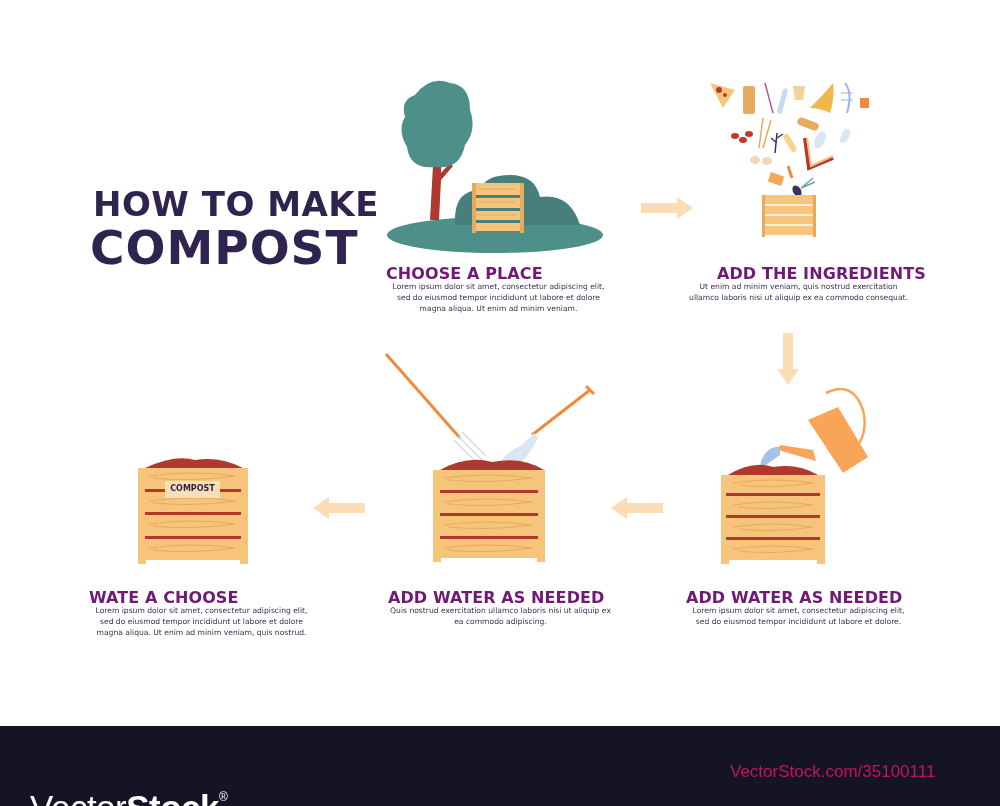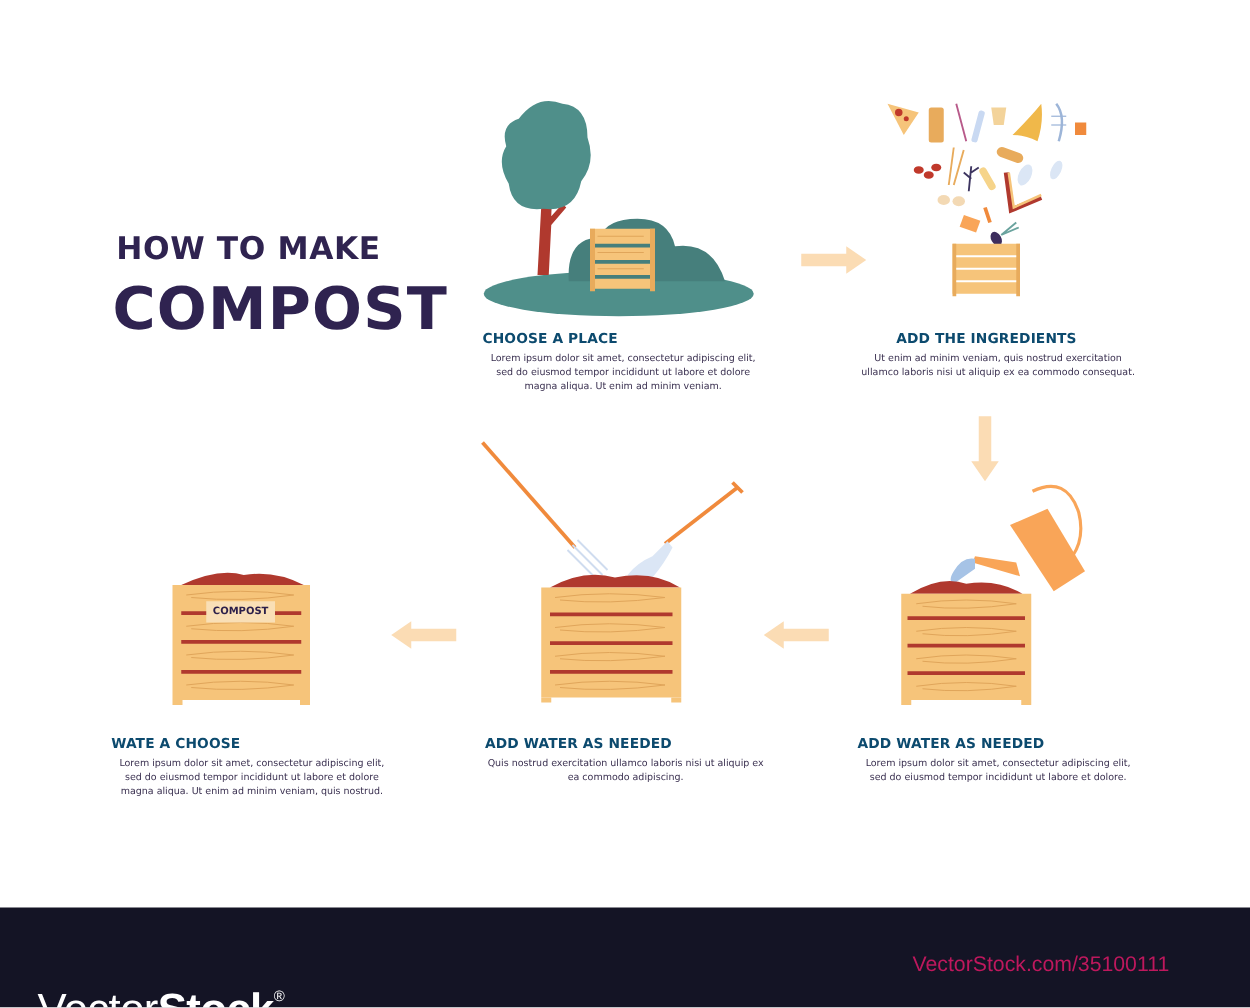--- a/index.html
+++ b/index.html
@@ -1,21 +1,21 @@
 <!DOCTYPE html>
 <html><head>
   <meta charset="utf-8">
   <style>
     * { margin: 0; padding: 0; box-sizing: border-box; }
     html, body { width: 1000px; height: 806px; background: #ffffff; overflow: hidden; }
     body { position: relative; font-family: "DejaVu Sans", sans-serif; color: #2b1f4a; }
     .abs { position: absolute; }
-    .title-small { left: 93px; top: 184px; font-size: 25px; font-weight: bold; letter-spacing: 0.5px; color: #2f2350; font-family: "DejaVu Sans", sans-serif; }
+    .title-small { left: 93px; top: 184px; font-size: 34px; font-weight: bold; letter-spacing: 0.5px; color: #2f2350; font-family: "DejaVu Sans", sans-serif; }
     .title-big { left: 90px; top: 220px; font-size: 47px; font-weight: bold; letter-spacing: 1px; color: #2f2350; font-family: "DejaVu Sans", sans-serif; }
-    .step-title { font-size: 11px; font-weight: bold; color: #0c4a6e; letter-spacing: 0.1px; white-space: nowrap; font-family: "DejaVu Sans", sans-serif; }
+    .step-title { font-size: 16px; font-weight: bold; color: #701a75; letter-spacing: 0.1px; white-space: nowrap; font-family: "DejaVu Sans", sans-serif; }
     .step-desc { font-size: 7.6px; line-height: 11px; color: #3a3050; font-family: "DejaVu Sans", sans-serif; text-align: center; }
     .footer { left: 0; top: 726px; width: 1000px; height: 80px; background: #141425; }
     .brand { left: 30px; top: 748px; font-size: 35px; color: #ffffff; font-family: "Liberation Sans", sans-serif; letter-spacing: -0.5px; margin-top: 40px; }
     .brand b { font-weight: bold; }
     .brand sup { font-size: 12px; vertical-align: top; position: relative; top: 2px; }
     .url { left: 730px; top: 762px; font-size: 17px; color: #be185d; font-family: "Liberation Sans", sans-serif; }
     svg { position: absolute; overflow: visible; }
   </style>
 </head>
 <body>

